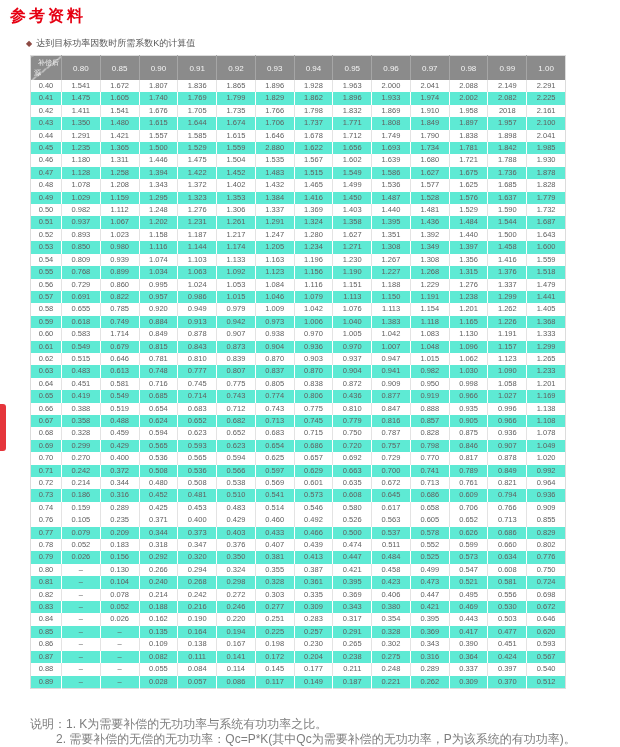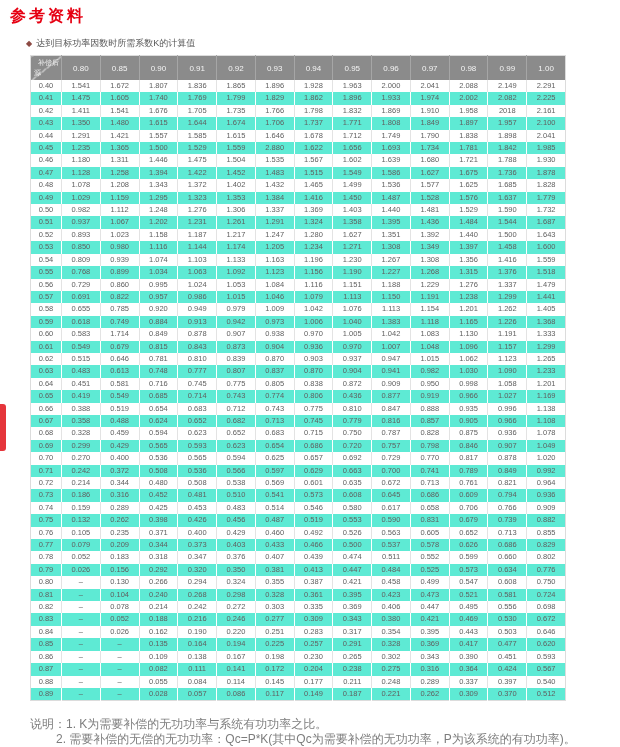--- a/index.html
+++ b/index.html
@@ -615,36 +615,20 @@
           <td>0.483</td>
           <td>0.514</td>
           <td>0.546</td>
           <td>0.580</td>
           <td>0.617</td>
           <td>0.658</td>
           <td>0.706</td>
           <td>0.766</td>
           <td>0.909</td>
         </tr>
-        <tr class="alt">
-          <th>0.75</th>
-          <td>0.132</td>
-          <td>0.262</td>
-          <td>0.398</td>
-          <td>0.426</td>
-          <td>0.456</td>
-          <td>0.487</td>
-          <td>0.519</td>
-          <td>0.553</td>
-          <td>0.590</td>
-          <td>0.831</td>
-          <td>0.679</td>
-          <td>0.739</td>
-          <td>0.882</td>
-        </tr>
         <tr>
           <th>0.76</th>
           <td>0.105</td>
           <td>0.235</td>
           <td>0.371</td>
           <td>0.400</td>
           <td>0.429</td>
           <td>0.460</td>
           <td>0.492</td>
           <td>0.526</td>

